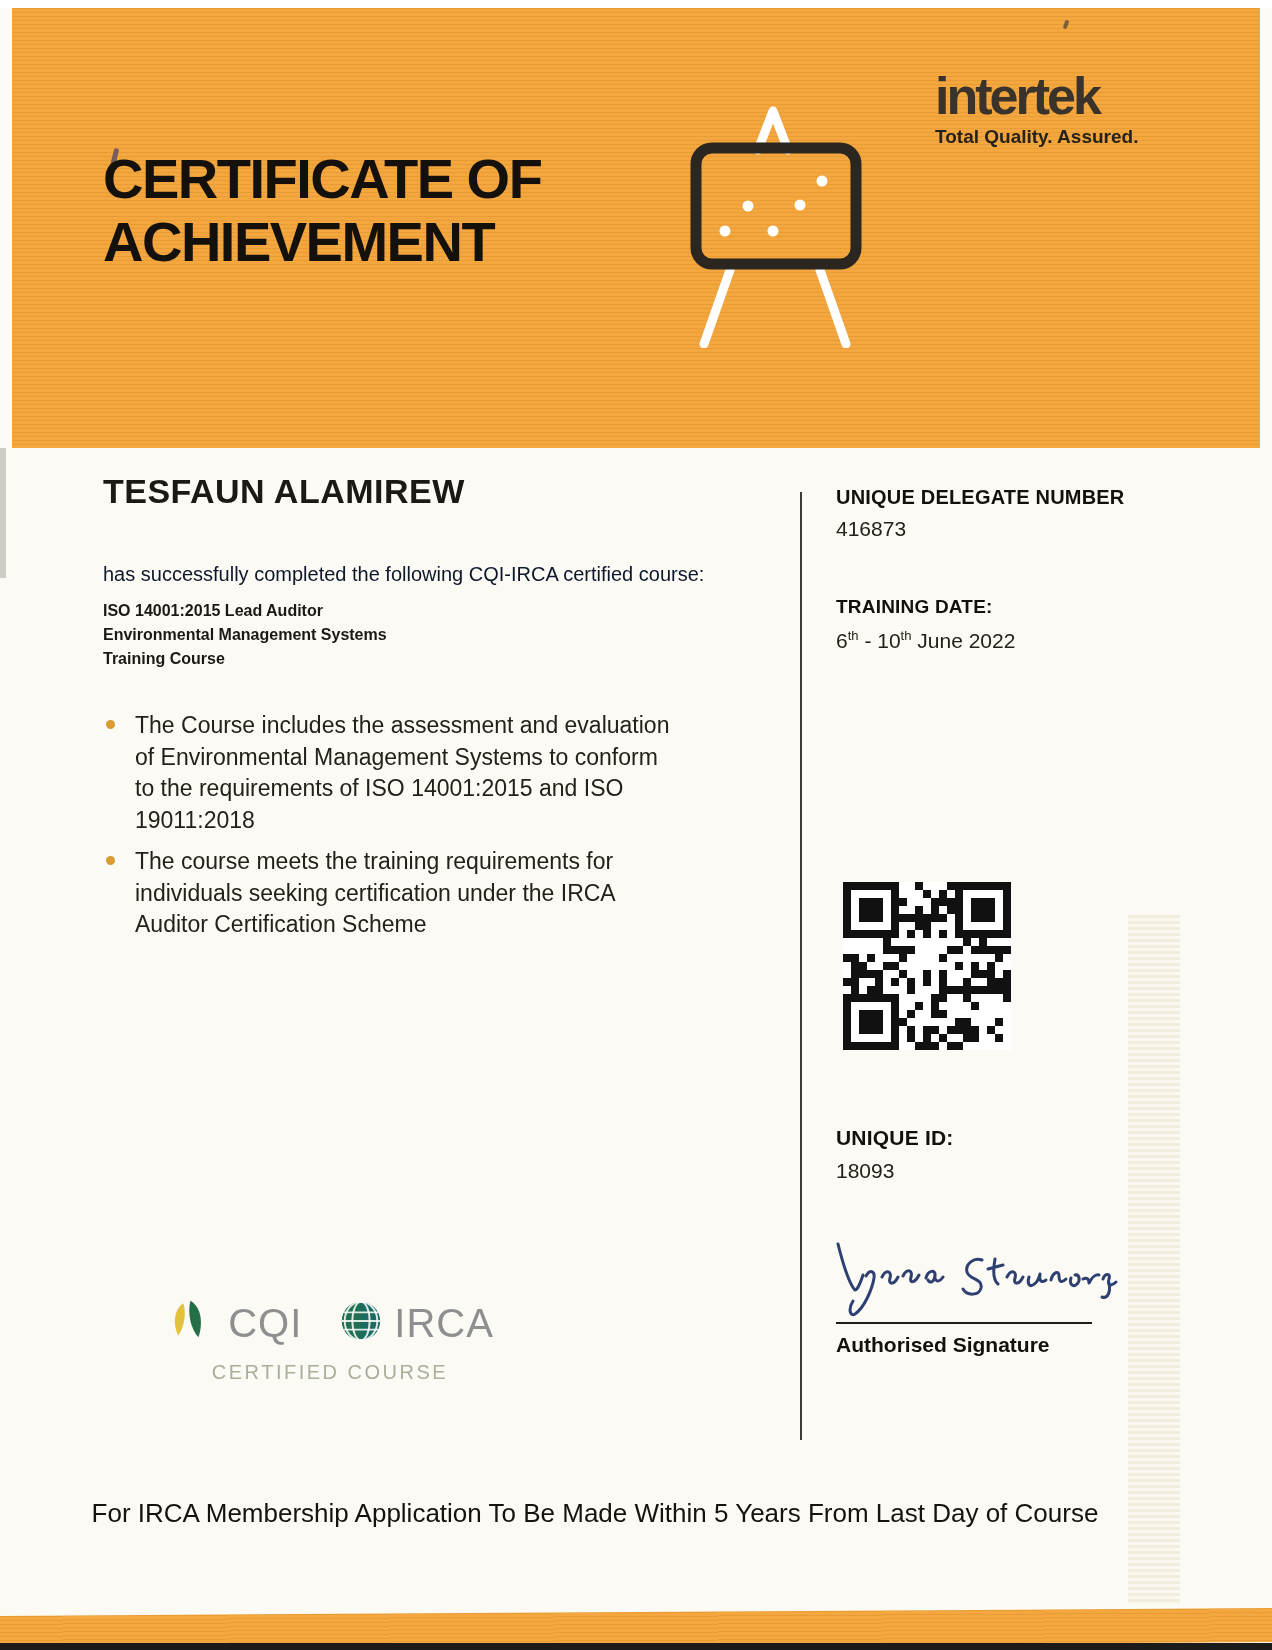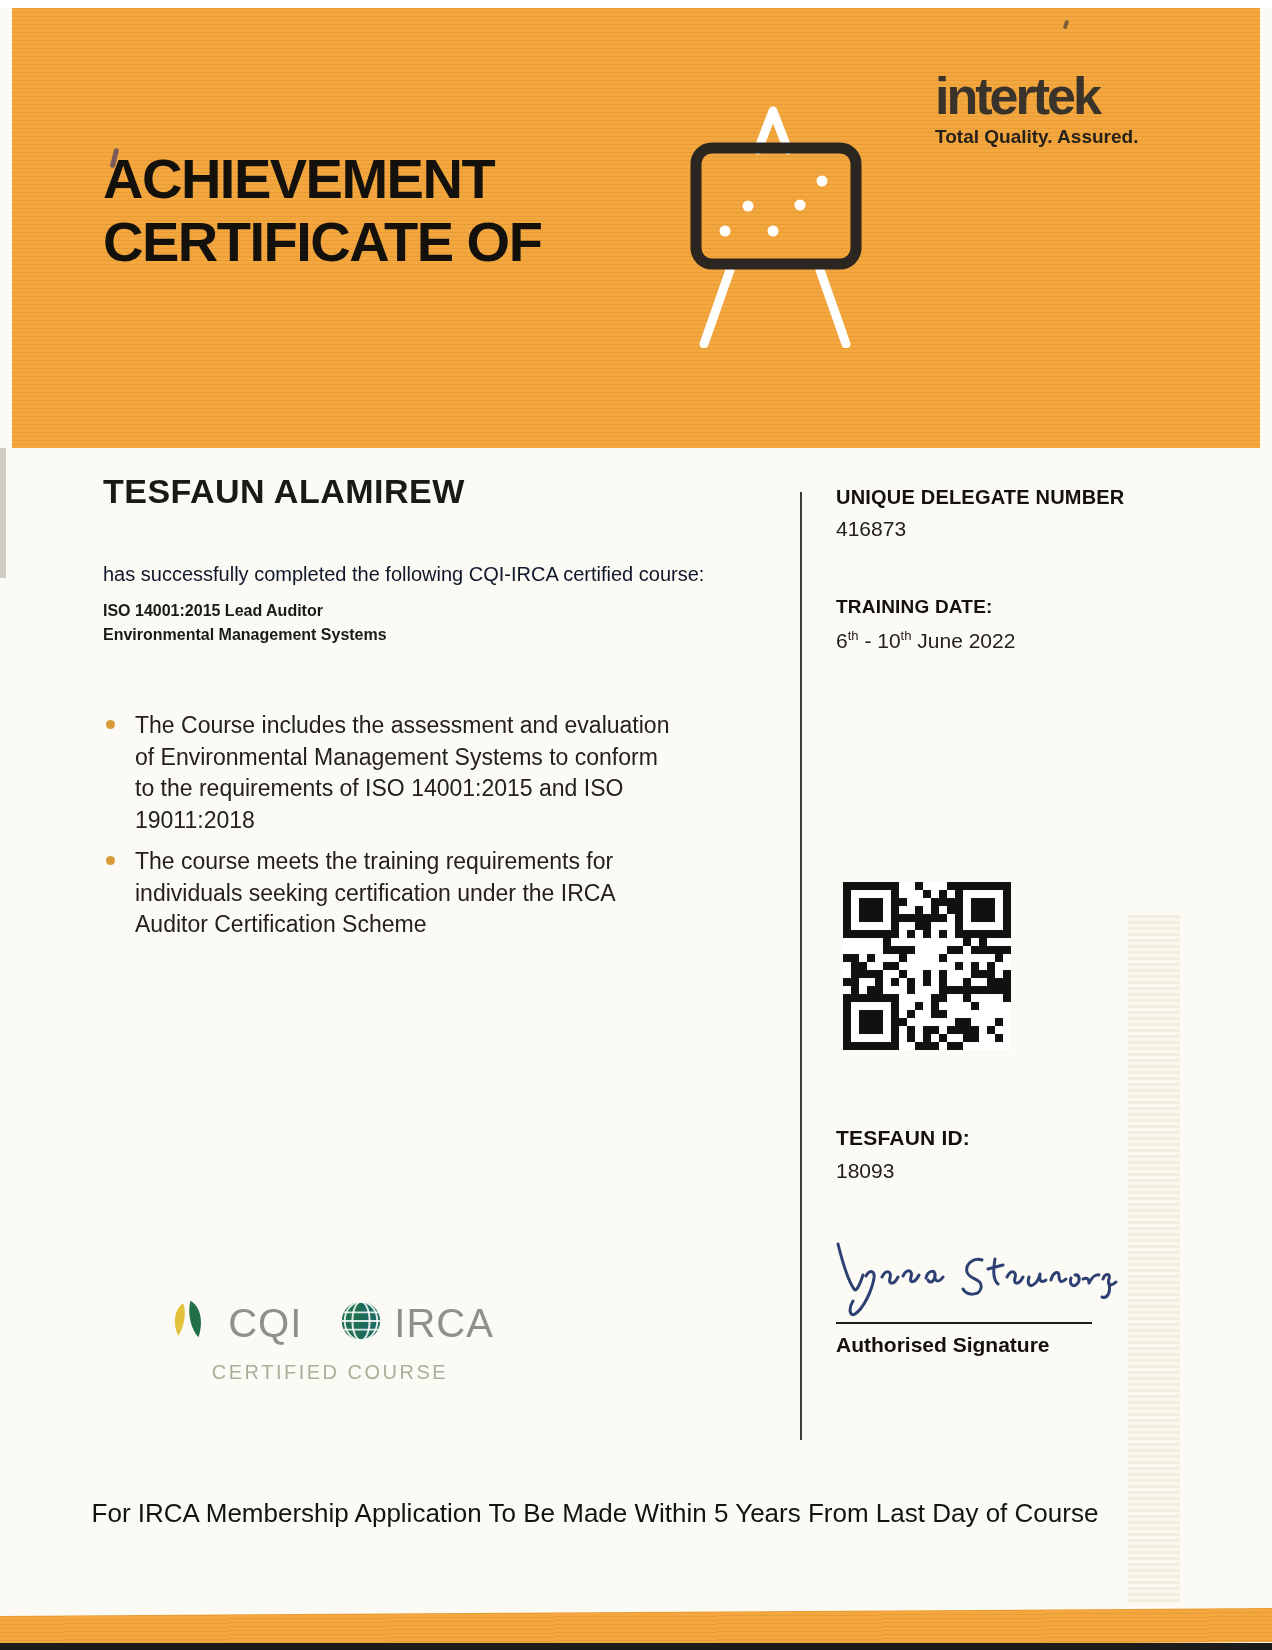--- a/index.html
+++ b/index.html
@@ -62,22 +62,22 @@
 <div class="page">
 
   <div class="top-margin"></div>
 
   <div class="band">
     <div class="pen-mark"></div>
     <div class="pen-mark2"></div>
   </div>
 
   <div class="title">
+    <div>CERTIFICATE OF</div>
     <div>ACHIEVEMENT</div>
-    <div>CERTIFICATE OF</div>
   </div>
 
   <div class="brand">
     <div class="brand-name">intertek</div>
     <div class="brand-tagline">Total Quality. Assured.</div>
   </div>
 
   <div class="easel">
     <svg width="250" height="250" viewBox="0 0 250 250">
       <path d="M123 13 L108 52 M123 13 L138 52" stroke="#FFFFFF" stroke-width="9" stroke-linecap="round" fill="none"></path>
@@ -90,20 +90,21 @@
       <circle cx="123" cy="133" r="5.5" fill="#FFFFFF"></circle>
     </svg>
   </div>
 
   <div class="name">TESFAUN ALAMIREW</div>
   <div class="intro">has successfully completed the following CQI-IRCA certified course:</div>
 
   <div class="course">
     <div>ISO 14001:2015 Lead Auditor</div>
     <div>Environmental Management Systems</div>
+    <div>Training Course</div>
   </div>
 
   <div class="bullets">
     <div class="bullet">
       <div class="bullet-dot"></div>
       <div class="bullet-text">The Course includes the assessment and evaluation of Environmental Management Systems to conform to the requirements of ISO 14001:2015 and ISO 19011:2018</div>
     </div>
     <div class="bullet">
       <div class="bullet-dot"></div>
       <div class="bullet-text">The course meets the training requirements for individuals seeking certification under the IRCA Auditor Certification Scheme</div>
@@ -241,21 +242,21 @@
         <rect x="8" y="8" width="40" height="40" fill="#fff"></rect>
         <rect x="16" y="16" width="24" height="24" fill="#111"></rect>
         <rect x="112" y="0" width="56" height="56" fill="#111"></rect>
         <rect x="120" y="8" width="40" height="40" fill="#fff"></rect>
         <rect x="128" y="16" width="24" height="24" fill="#111"></rect>
         <rect x="0" y="112" width="56" height="56" fill="#111"></rect>
         <rect x="8" y="120" width="40" height="40" fill="#fff"></rect>
         <rect x="16" y="128" width="24" height="24" fill="#111"></rect>
       </svg></div>
 
-  <div class="rcol-label lbl-cid">TESFAUN ID:</div>
+  <div class="rcol-label lbl-cid">UNIQUE ID:</div>
   <div class="rcol-value val-cid">18093</div>
 
   <div class="signature">
     <svg width="290" height="100" viewBox="0 0 290 100">
       <g fill="none" stroke="var(--signature-ink,#2E3F72)" stroke-width="3" stroke-linecap="round" stroke-linejoin="round">
         <path d="M8 12 C13 32 19 50 24 57 C26 60 29 55 33 43"></path>
         <path d="M36 44 C40 37 45 39 44 46 C42 58 34 76 25 82 C20 85 18 77 23 69"></path>
         <path d="M52 45 C56 37 62 39 60 46 C58 53 64 53 68 45"></path>
         <path d="M73 44 C77 36 83 38 81 45 C79 52 85 51 89 43"></path>
         <path d="M96 46 C98 38 106 37 105 44 C104 50 100 52 98 48 M105 42 C104 49 108 52 113 45"></path>

